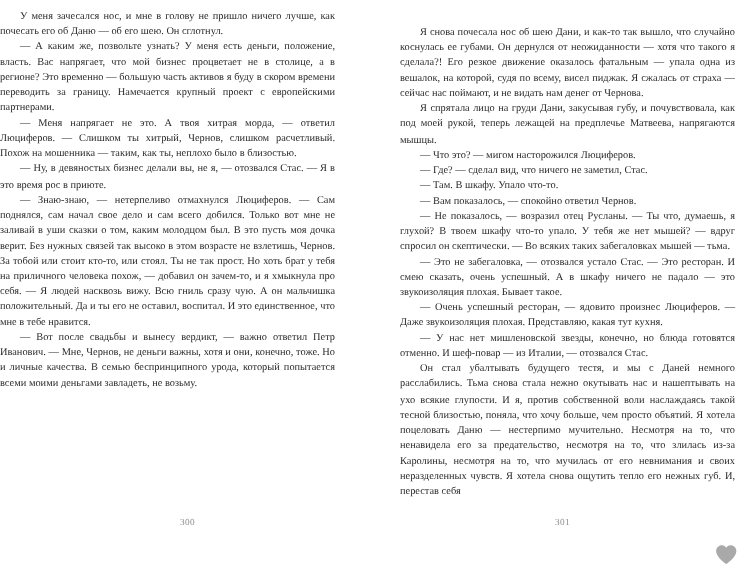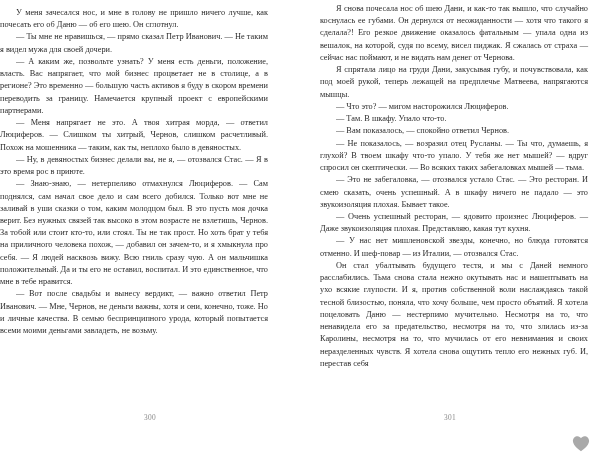--- a/index.html
+++ b/index.html
@@ -30,21 +30,21 @@
     position: relative;
     box-sizing: border-box;
     height: 430px;
   }
   .page-left {
     width: 300px;
     padding: 7px 32px 0 0;
   }
   .page-right {
     width: 300px;
-    padding: 3px 12px 0 20px;
+    padding: 20px 12px 0 20px;
   }
   .body-text {
     font-size: 8.3px;
     line-height: 12.23px;
     text-align: justify;
     color: #2a2a2a;
     -webkit-font-smoothing: antialiased;
   }
   .body-text p {
     margin: 0;
@@ -90,35 +90,35 @@
 </head>
 <body>
 
 <div id="reader">
 
   <div class="spread">
 
     <div class="page page-left">
       <div class="body-text">
         <p>У меня зачесался нос, и мне в голову не пришло ничего лучше, как почесать его об Даню — об его шею. Он сглотнул.</p>
-        <p>— Ты мне не нравишься, — прямо сказал Петр Иванович. — Не таким я видел мужа для своей дочери.</p>
         <p>— А каким же, позвольте узнать? У меня есть деньги, положение, власть. Вас напрягает, что мой бизнес процветает не в столице, а в регионе? Это временно — большую часть активов я буду в скором времени переводить за границу. Намечается крупный проект с европейскими партнерами.</p>
-        <p>— Меня напрягает не это. А твоя хитрая морда, — ответил Люциферов. — Слишком ты хитрый, Чернов, слишком расчетливый. Похож на мошенника — таким, как ты, неплохо было в девяностых.</p>
+        <p>— Меня напрягает не это. А твоя хитрая морда, — ответил Люциферов. — Слишком ты хитрый, Чернов, слишком расчетливый. Похож на мошенника — таким, как ты, неплохо было в близостью.</p>
         <p>— Ну, в девяностых бизнес делали вы, не я, — отозвался Стас. — Я в это время рос в приюте.</p>
         <p>— Знаю-знаю, — нетерпеливо отмахнулся Люциферов. — Сам поднялся, сам начал свое дело и сам всего добился. Только вот мне не заливай в уши сказки о том, каким молодцом был. В это пусть моя дочка верит. Без нужных связей так высоко в этом возрасте не взлетишь, Чернов. За тобой или стоит кто-то, или стоял. Ты не так прост. Но хоть брат у тебя на приличного человека похож, — добавил он зачем-то, и я хмыкнула про себя. — Я людей насквозь вижу. Всю гниль сразу чую. А он мальчишка положительный. Да и ты его не оставил, воспитал. И это единственное, что мне в тебе нравится.</p>
         <p>— Вот после свадьбы и вынесу вердикт, — важно ответил Петр Иванович. — Мне, Чернов, не деньги важны, хотя и они, конечно, тоже. Но и личные качества. В семью беспринципного урода, который попытается всеми моими деньгами завладеть, не возьму.</p>
       </div>
       <div class="page-number pn-left">300</div>
     </div>
 
     <div class="page page-right">
       <div class="body-text">
         <p>Я снова почесала нос об шею Дани, и как-то так вышло, что случайно коснулась ее губами. Он дернулся от неожиданности — хотя что такого я сделала?! Его резкое движение оказалось фатальным — упала одна из вешалок, на которой, судя по всему, висел пиджак. Я сжалась от страха — сейчас нас поймают, и не видать нам денег от Чернова.</p>
         <p>Я спрятала лицо на груди Дани, закусывая губу, и почувствовала, как под моей рукой, теперь лежащей на предплечье Матвеева, напрягаются мышцы.</p>
         <p>— Что это? — мигом насторожился Люциферов.</p>
+        <p>— Где? — сделал вид, что ничего не заметил, Стас.</p>
         <p>— Там. В шкафу. Упало что-то.</p>
         <p>— Вам показалось, — спокойно ответил Чернов.</p>
         <p>— Не показалось, — возразил отец Русланы. — Ты что, думаешь, я глухой? В твоем шкафу что-то упало. У тебя же нет мышей? — вдруг спросил он скептически. — Во всяких таких забегаловках мышей — тьма.</p>
         <p>— Это не забегаловка, — отозвался устало Стас. — Это ресторан. И смею сказать, очень успешный. А в шкафу ничего не падало — это звукоизоляция плохая. Бывает такое.</p>
         <p>— Очень успешный ресторан, — ядовито произнес Люциферов. — Даже звукоизоляция плохая. Представляю, какая тут кухня.</p>
         <p>— У нас нет мишленовской звезды, конечно, но блюда готовятся отменно. И шеф-повар — из Италии, — отозвался Стас.</p>
         <p>Он стал убалтывать будущего тестя, и мы с Даней немного расслабились. Тьма снова стала нежно окутывать нас и нашептывать на ухо всякие глупости. И я, против собственной воли наслаждаясь такой тесной близостью, поняла, что хочу больше, чем просто объятий. Я хотела поцеловать Даню — нестерпимо мучительно. Несмотря на то, что ненавидела его за предательство, несмотря на то, что злилась из-за Каролины, несмотря на то, что мучилась от его невнимания и своих неразделенных чувств. Я хотела снова ощутить тепло его нежных губ. И, перестав себя</p>
       </div>
       <div class="page-number pn-right">301</div>
     </div>

